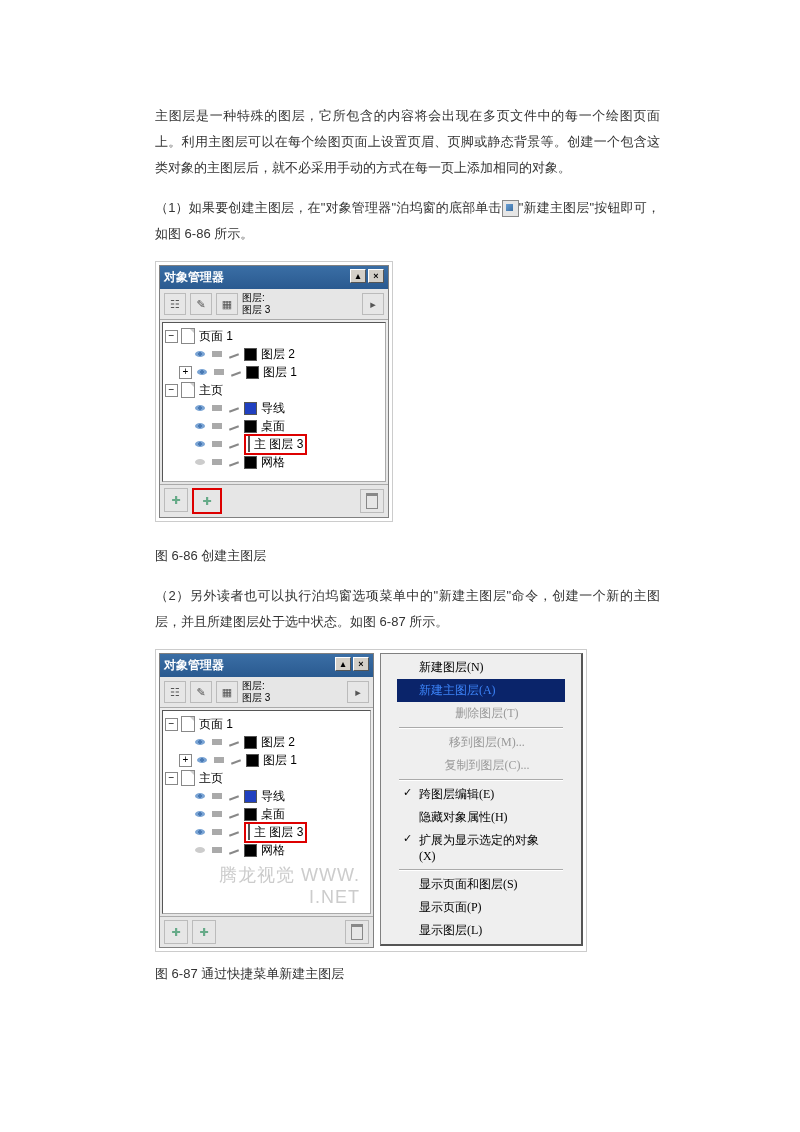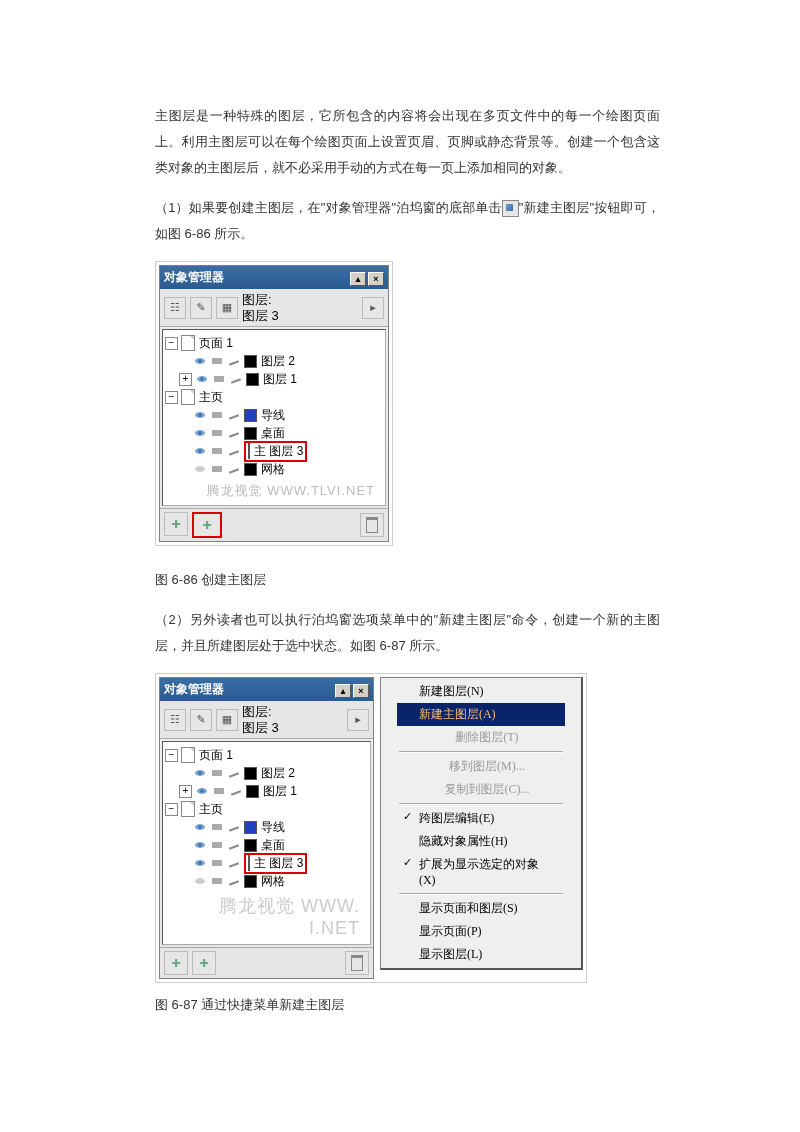--- a/index.html
+++ b/index.html
@@ -50,21 +50,21 @@
   border: 1px solid #808080;
   font-family: SimSun, sans-serif;
   font-size: 12px;
 }
 .titlebar {
   background: linear-gradient(#3a6ea5,#2a5a90);
   color: #fff;
   font-weight: bold;
   padding: 3px 4px;
   display: flex;
-  align-items: flex-end;
+  align-items: flex-start;
   justify-content: space-between;
 }
 .titlebar-btns {
   display: flex;
   gap: 2px;
 }
 .tb-btn {
   width: 14px;
   height: 12px;
   background: #d4d0c8;
@@ -91,21 +91,21 @@
   height: 20px;
   background: #e6e6e6;
   border: 1px solid #bbb;
   display:flex;
   align-items:center;
   justify-content:center;
   font-size:11px;
   color:#555;
 }
 .layer-label {
-  font-size: 13px;
+  font-size: 10px;
   color: #000;
   line-height: 1.2;
 }
 .tree {
   background: #fff;
   border: 1px inset #aaa;
   margin: 2px;
   padding: 4px 2px 4px 2px;
   min-height: 150px;
   position: relative;
@@ -241,21 +241,21 @@
   padding:2px 16px;
 }
 .cm-item {
   padding:3px 10px 3px 22px;
   color:#000;
   position:relative;
 }
 .cm-item.disabled { color:#999;text-align:center; }
 .cm-item.selected {
   background:#0a246a;
-  color:#fdba74;
+  color:#3b82f6;
 }
 .cm-sep {
   border-top:1px solid #aaa;
   border-bottom:1px solid #fff;
   margin:2px 2px;
 }
 .cm-check::before{
   content:"✓";
   position:absolute;
   left:6px;top:3px;
@@ -370,21 +370,20 @@
         </div>
         <div class="tree-row">
           <span class="indent"></span>
             <span class="indent"></span>
           <span class="eye off"></span>
             <span class="printer"></span>
             <span class="pen"></span>
           <span class="swatch black"></span>
           <span>网格</span>
         </div>
-        <div class="watermark">腾龙视觉 WWW.TLVI.NET</div>
       </div>
       <div class="footer-bar">
         <div class="footer-left">
           <div class="fbtn">✚</div>
           <div class="fbtn hl">✚</div>
         </div>
         <div class="fbtn trash"></div>
       </div>
     </div>
   </div>

